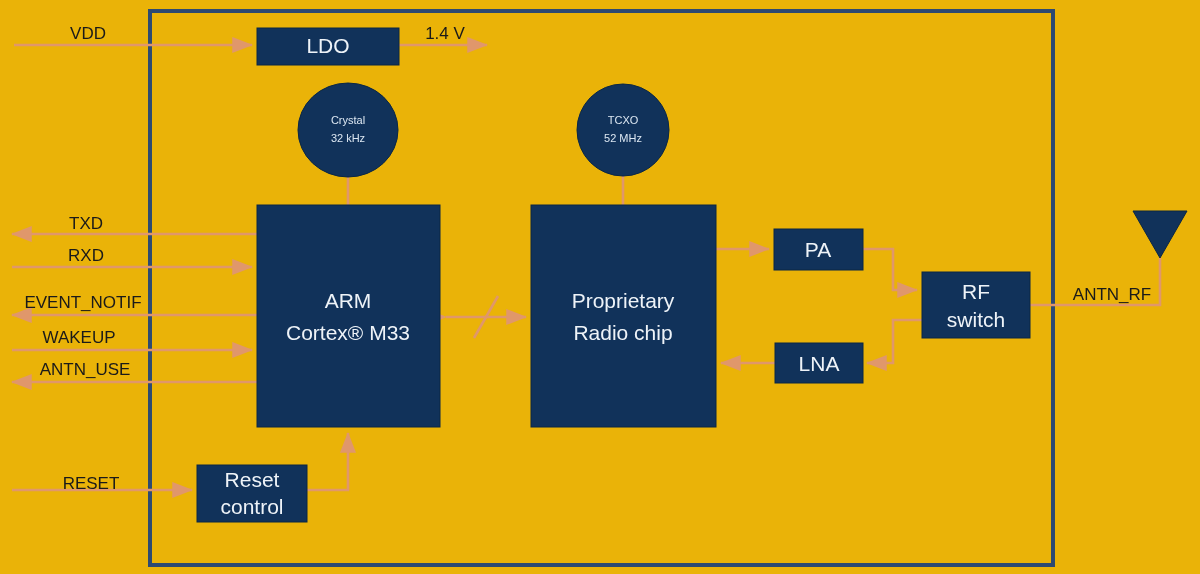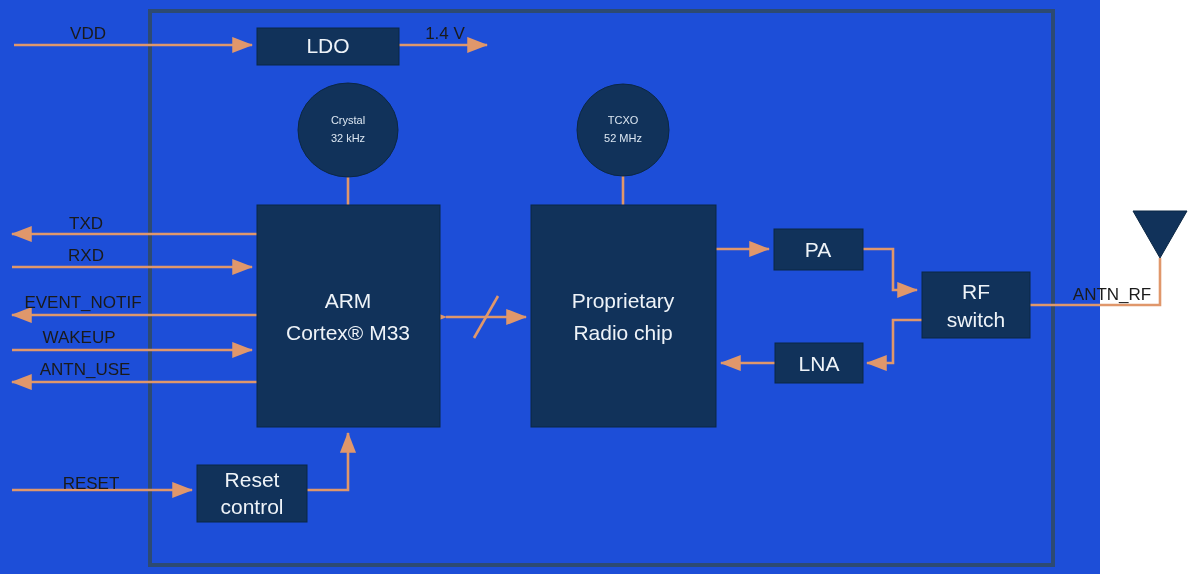--- a/index.html
+++ b/index.html
@@ -1,18 +1,18 @@
 <!DOCTYPE html>
 <html><head>
 <meta charset="utf-8">
 <style>
   html,body{margin:0;padding:0;background:#ffffff;}
   body{width:1200px;height:574px;overflow:hidden;
        font-family:"Liberation Sans","DejaVu Sans",sans-serif;}
-  #stage{position:relative;width:1100px;height:574px;background:#1d4ed8;}
+  #stage{position:relative;width:1200px;height:574px;background:#eab308;}
   svg{position:absolute;left:0;top:0;width:1200px;height:574px;}
   text{font-family:"Liberation Sans","DejaVu Sans",sans-serif;}
   .blk-label{fill:#eef3f8;font-size:21px;}
   .blk-label-sm{fill:#dce7f2;font-size:11px;}
   .sig-label{fill:#1a1a1a;font-size:17px;}
   .blk{stroke:#0b2744;stroke-width:1;}
   .wire{stroke:#e0976b;stroke-width:2.6;fill:none;}
   .frame{fill:none;stroke:#2d4a72;stroke-width:4;}
 </style>
 </head>

